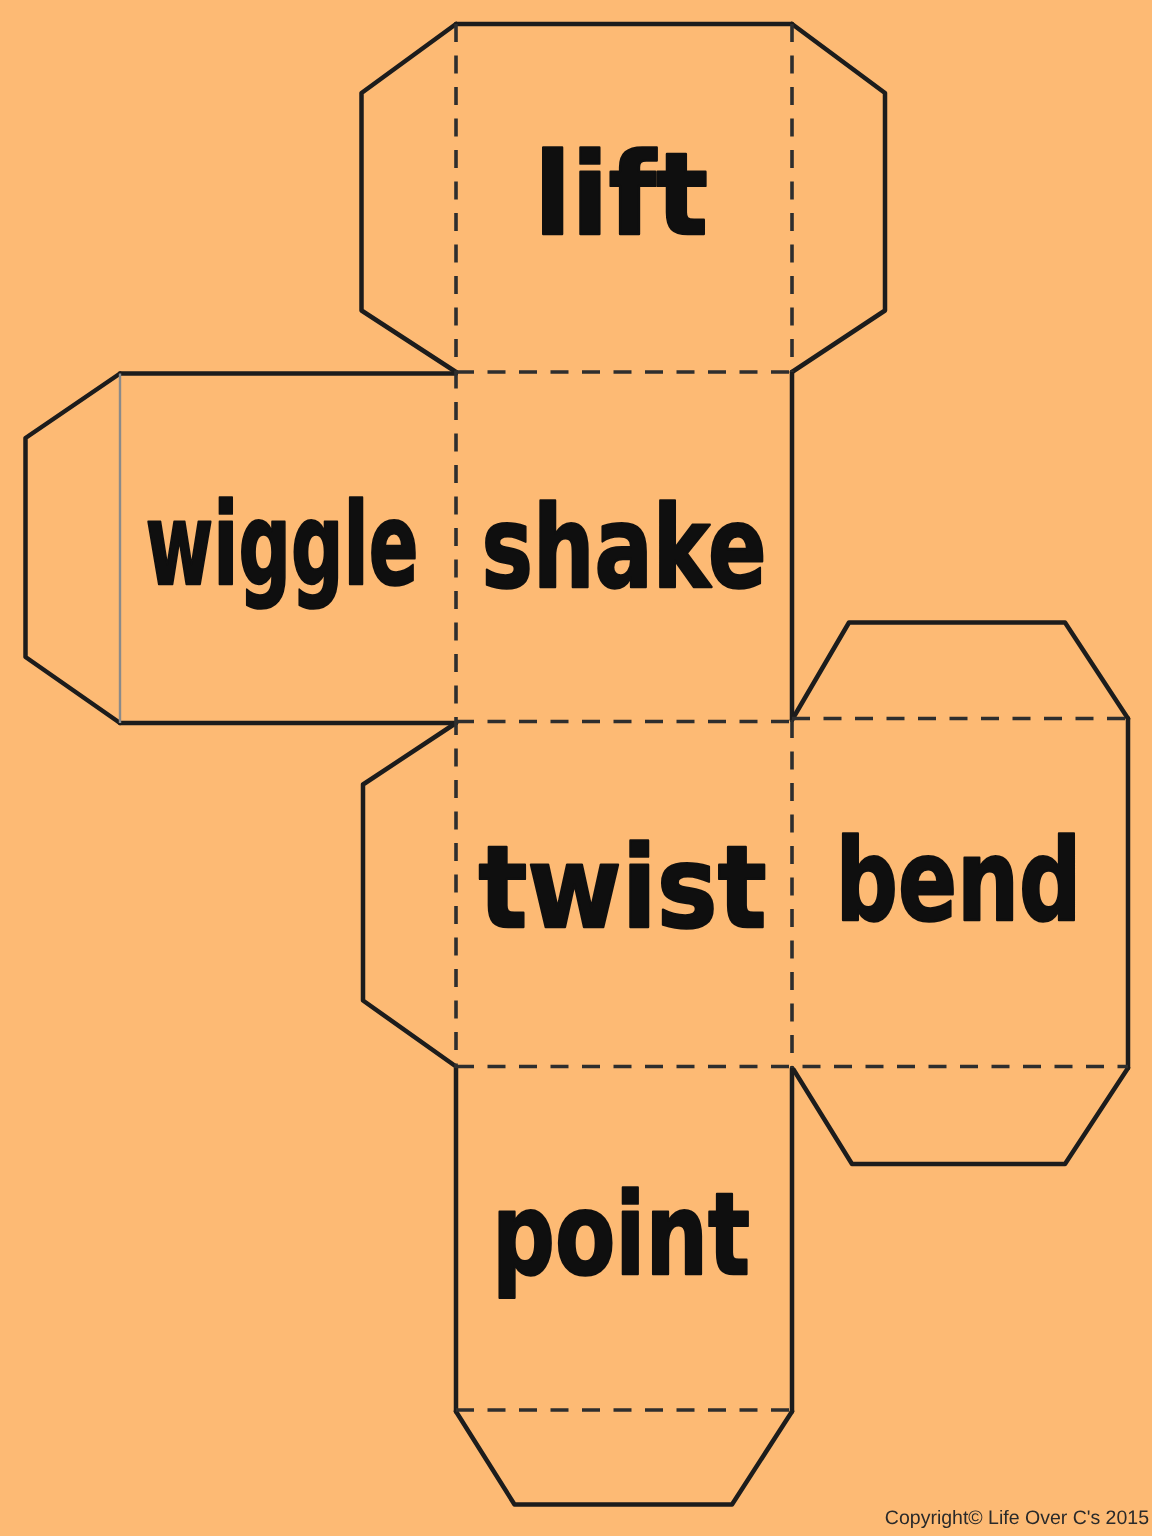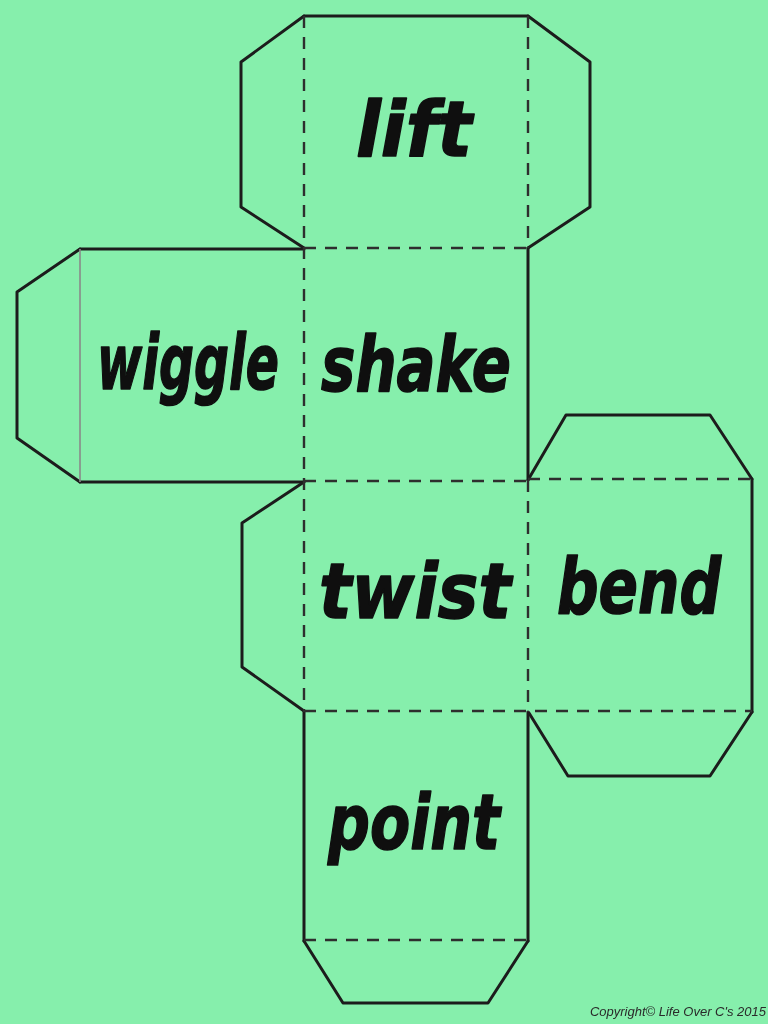--- a/index.html
+++ b/index.html
@@ -4,24 +4,23 @@
 <style>
   html, body {
     margin: 0;
     padding: 0;
     background: #ffffff;
   }
   #page {
     position: relative;
     width: 768px;
     height: 1024px;
-    background: #86efac;
+    background: #fdba74;
     overflow: hidden;
     font-family: "DejaVu Sans", sans-serif;
-    font-style: italic;
   }
   svg { display: block; }
 
   .cut-line {
     fill: none;
     stroke: #1c1c1c;
     stroke-width: 3;
     stroke-linejoin: round;
     stroke-linecap: round;
   }

